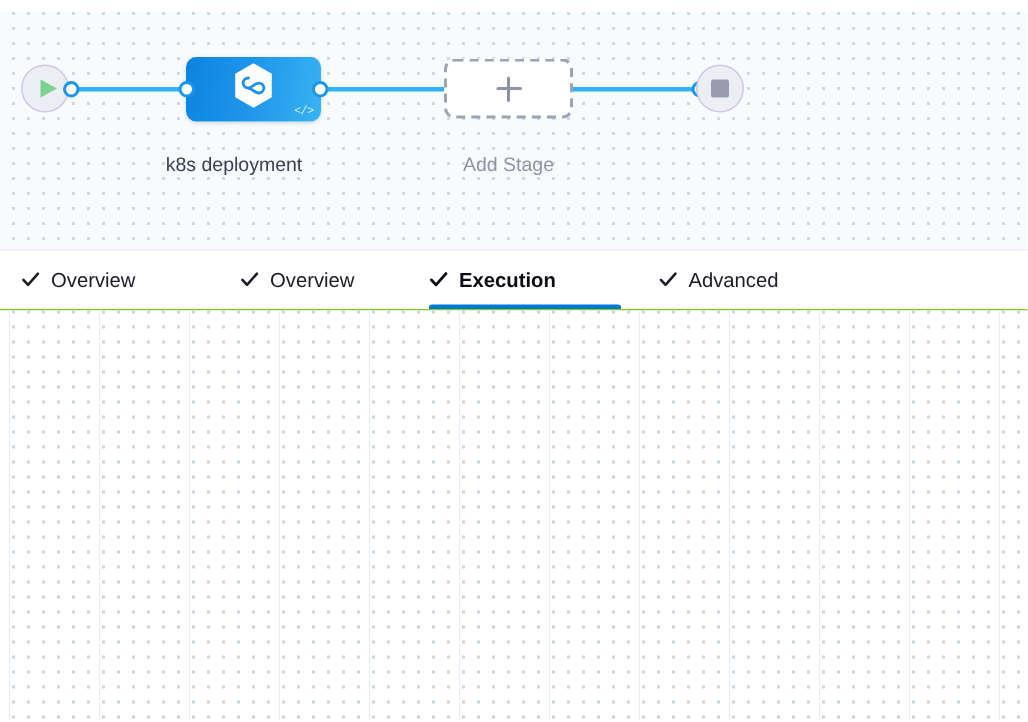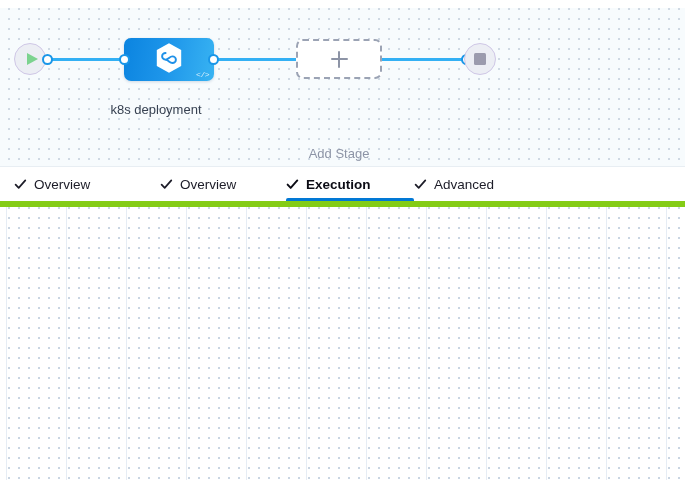--- a/index.html
+++ b/index.html
@@ -36,21 +36,21 @@
     background: #ffffff;
   }
 
   
   .tab-bar {
     position: relative;
     width: 685px;
     height: 40px;
     background: #ffffff;
     box-sizing: border-box;
-    border-bottom: 6px solid #84cc16;
+    border-bottom: 1px solid #84cc16;
     display: flex;
     align-items: stretch;
     overflow: hidden;
   }
   .tab {
     position: relative;
     display: flex;
     align-items: center;
     gap: 7px;
     padding: 0 0 0 0;
@@ -172,21 +172,21 @@
 
   
   .node-label {
     position: absolute;
     text-align: center;
     font-size: 13px;
     line-height: 19px;
     color: #384252;
     white-space: pre-line;
   }
-  .node-label.muted { color: #8d94a6; margin-top: 44px; }
+  .node-label.muted { color: #8d94a6; }
 </style>
 </head>
 <body>
 
 <div class="stage-canvas">
 
   <div class="link" style="left:45px; top:58px; width:85px;"></div>
 
   <div class="link" style="left:213px; top:58px; width:85px;"></div>
 
@@ -255,21 +255,21 @@
   <div class="tab active" style="width:128px;">
     <span class="tab-check">
       <svg width="13" height="13" viewBox="0 0 13 13">
           <path d="M1.6 6.6 L4.7 9.9 L11.3 2.4" fill="none" stroke="#0b0b14" stroke-width="1.9" stroke-linecap="round" stroke-linejoin="round"></path>
         </svg>
     </span>
     <span class="tab-label">Execution</span>
     <span class="tab-underline"></span>
   </div>
 
-  <div class="tab" style="width:130px;">
+  <div class="tab" style="width:130px;justify-content:center;">
     <span class="tab-check">
       <svg width="13" height="13" viewBox="0 0 13 13">
           <path d="M1.6 6.6 L4.7 9.9 L11.3 2.4" fill="none" stroke="#1c1c28" stroke-width="1.7" stroke-linecap="round" stroke-linejoin="round"></path>
         </svg>
     </span>
     <span class="tab-label">Advanced</span>
     <span class="tab-underline"></span>
   </div>
 </div>
 

